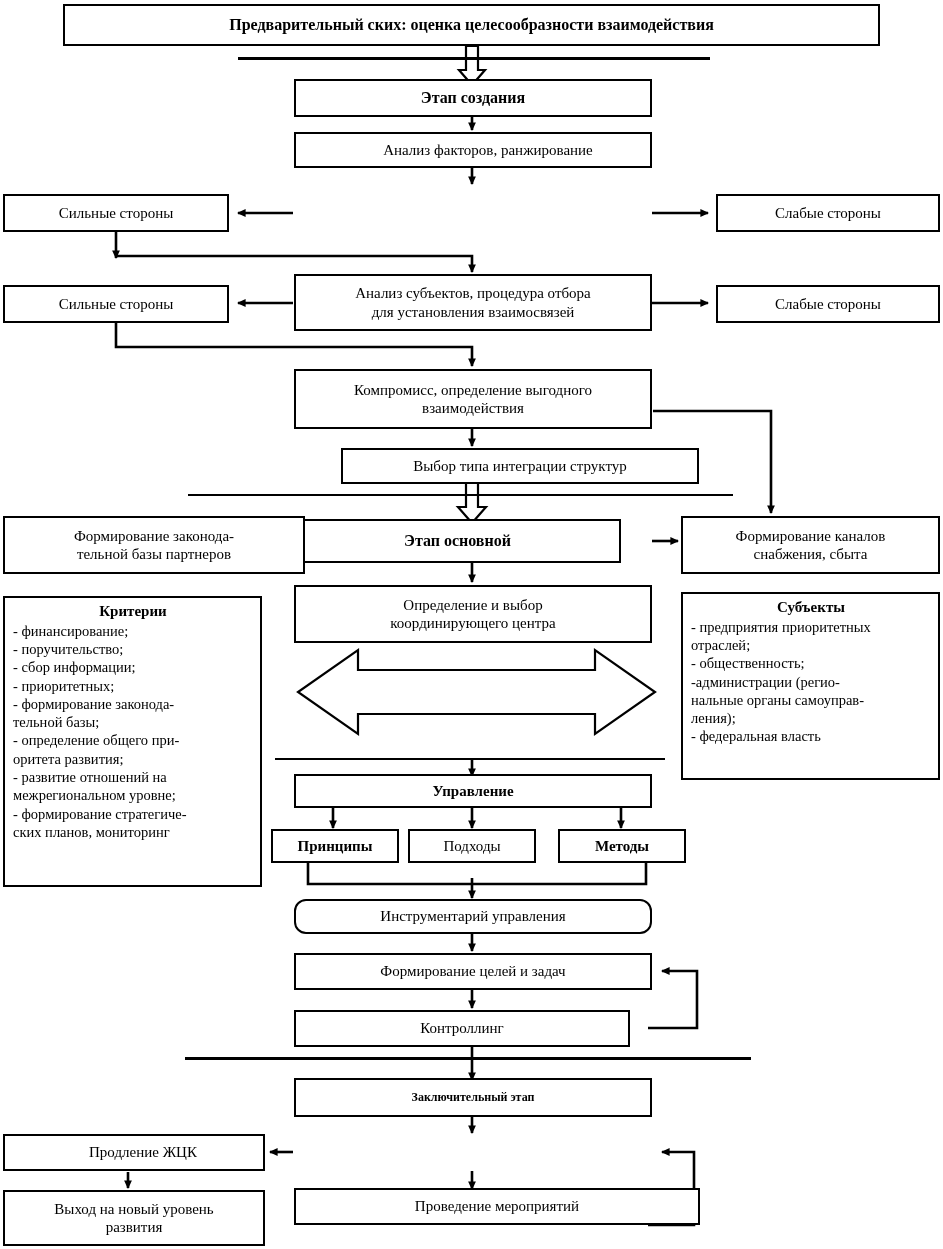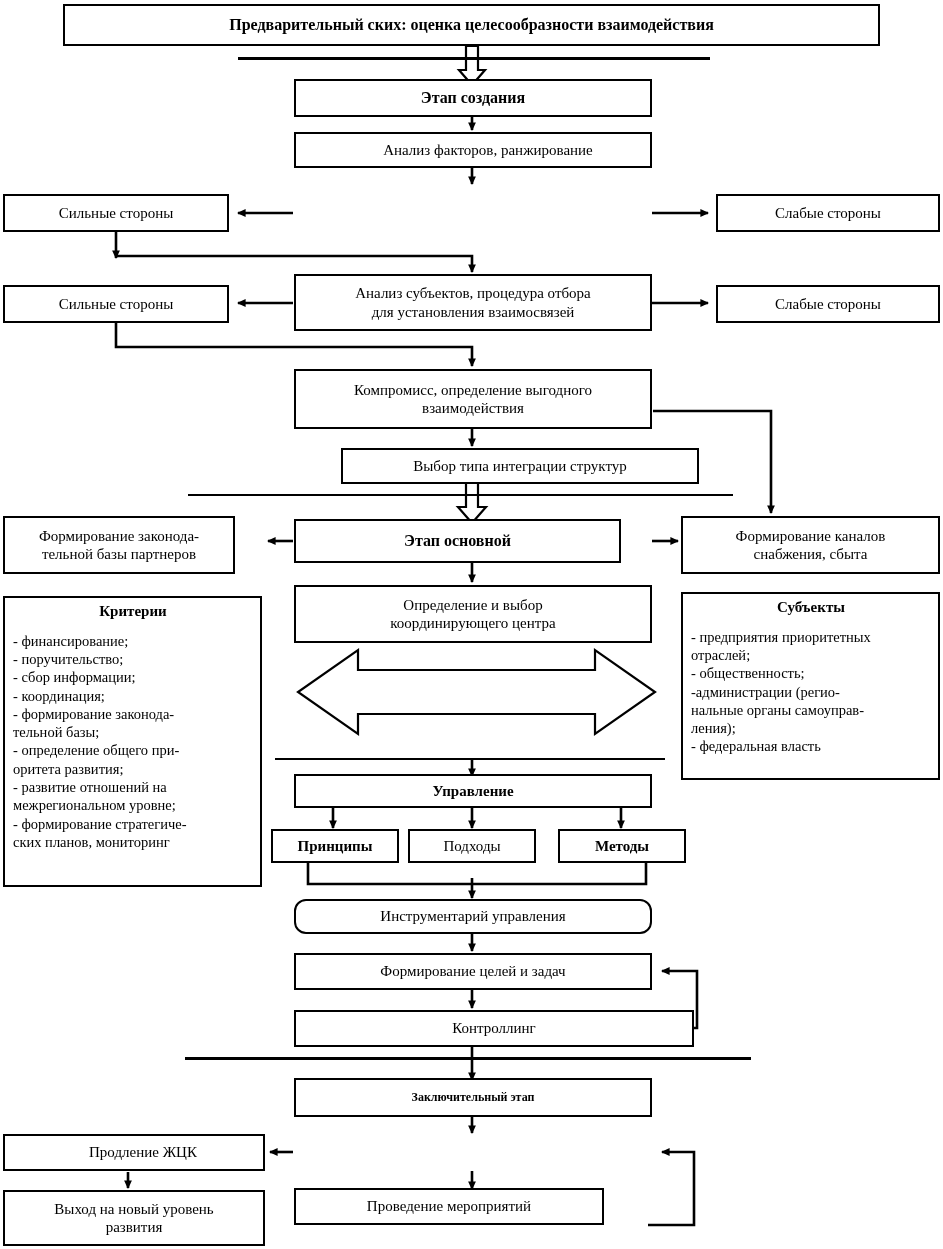--- a/index.html
+++ b/index.html
@@ -49,21 +49,21 @@
     font-size: 14.5px;
     line-height: 1.26;
     padding: 4px 7px 4px 8px;
     text-align: left;
     z-index: 3;
   }
   .listbox .hdr {
     font-weight: bold;
     text-align: center;
     display: block;
-    margin-bottom: 11px;
+    margin-bottom: 1px;
     font-size: 15px;
   }
   .listbox .li { display: block; white-space: normal; }
   .divider {
     position: absolute;
     background: #000000;
     z-index: 1;
   }
 </style>
 </head>
@@ -199,21 +199,21 @@
   </div>
 
   <div class="box" style="left:294px; top:448px; width:358px; height:36px;margin-left:47px;">
     <span class="txt">Выбор типа интеграции структур</span>
   </div>
 
   <div class="box bold" style="left:294px; top:519px; width:327px; height:44px; font-size:16px;">
     <span class="txt">Этап основной</span>
   </div>
 
-  <div class="box" style="left:3px; top:516px; width:232px; height:58px;">
+  <div class="box" style="left:3px; top:516px; width:302px; height:58px;">
     <span class="txt">
       <span>Формирование законода-</span><br>
       <span>тельной базы партнеров</span>
     </span>
   </div>
 
   <div class="box" style="left:681px; top:516px; width:259px; height:58px;">
     <span class="txt">
       <span>Формирование каналов</span><br>
       <span>снабжения, сбыта</span>
@@ -225,21 +225,21 @@
       <span>Определение и выбор</span><br>
       <span>координирующего центра</span>
     </span>
   </div>
 
   <div class="listbox" style="left:3px; top:596px; width:259px; height:291px;">
     <span class="hdr">Критерии</span>
     <span class="li">- финансирование;</span>
     <span class="li">- поручительство;</span>
     <span class="li">- сбор информации;</span>
-    <span class="li">- координация;</span>
+    <span class="li">- приоритетных;</span>
     <span class="li">- формирование законода-</span>
     <span class="li">тельной базы;</span>
     <span class="li">- определение общего при-</span>
     <span class="li">оритета развития;</span>
     <span class="li">- развитие отношений на</span>
     <span class="li">межрегиональном уровне;</span>
     <span class="li">- формирование стратегиче-</span>
     <span class="li">ских планов, мониторинг</span>
   </div>
 
@@ -271,34 +271,34 @@
   </div>
 
   <div class="box" style="left:294px; top:899px; width:358px; height:35px;border-radius:12px;">
     <span class="txt">Инструментарий управления</span>
   </div>
 
   <div class="box" style="left:294px; top:953px; width:358px; height:37px;">
     <span class="txt">Формирование целей и задач</span>
   </div>
 
-  <div class="box" style="left:294px; top:1010px; width:400px; height:37px;justify-content:flex-end;">
+  <div class="box" style="left:294px; top:1010px; width:336px; height:37px;justify-content:flex-end;">
     <span class="txt">Контроллинг</span>
   </div>
 
   <div class="box bold" style="left:294px; top:1078px; width:358px; height:39px; font-size:12px;">
     <span class="txt">Заключительный этап</span>
   </div>
 
 
   <div class="box" style="left:3px; top:1134px; width:262px; height:37px;padding-left:24px;">
     <span class="txt">Продление ЖЦК</span>
   </div>
 
-  <div class="box" style="left:294px; top:1188px; width:310px; height:37px;">
+  <div class="box" style="left:294px; top:1188px; width:406px; height:37px;">
     <span class="txt">Проведение мероприятий</span>
   </div>
 
   <div class="box" style="left:3px; top:1190px; width:262px; height:56px;">
     <span class="txt">
       <span>Выход на новый уровень</span><br>
       <span>развития</span>
     </span>
   </div>
 

